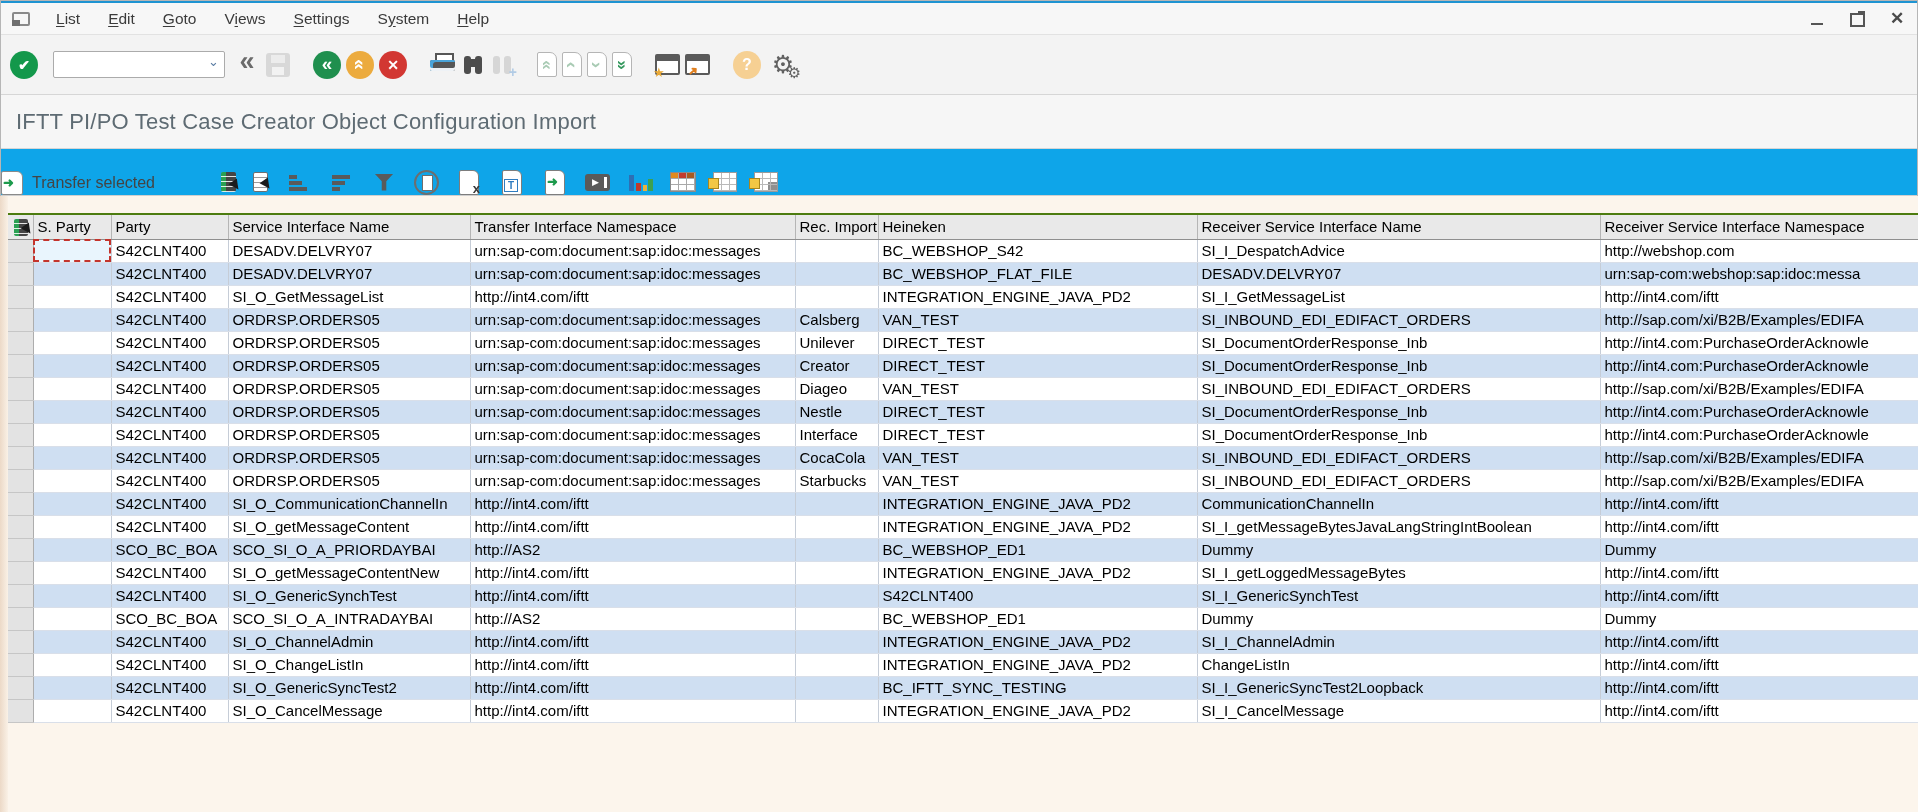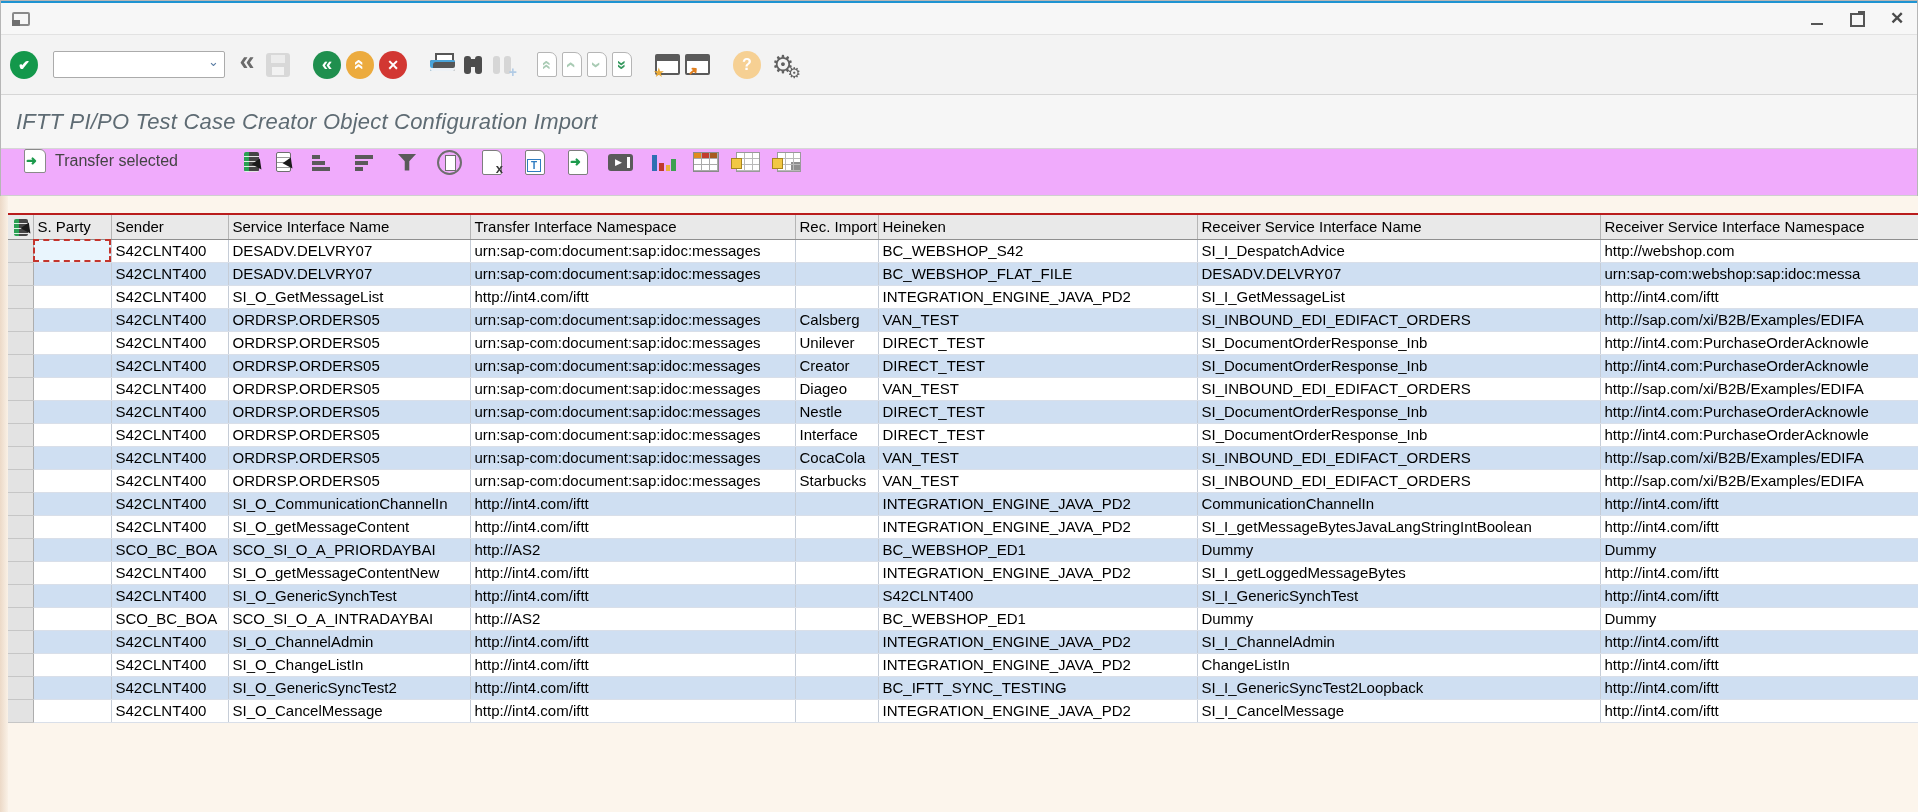--- a/index.html
+++ b/index.html
@@ -64,24 +64,24 @@
   .tbi-new-session::after { content:"★"; position:absolute; left:-4px; bottom:-7px; color:#e9a937; font-size:13px; }
   .tbi-create-shortcut::after { content:"➜"; position:absolute; left:1px; bottom:-5px; color:#e07f1f; font-size:12px; font-weight:700; transform:rotate(-40deg); }
   .tbi-help { background:#f6d093; margin-left:18px; }
   .tbi-help::before { content:"?"; color:#fff; font-weight:700; font-size:16px; }
   .tbi-customize { width:34px; }
   .tbi-customize::before { content:"⚙"; font-size:25px; color:#616161; line-height:1; }
   .tbi-customize::after { content:"⚙"; position:absolute; right:-1px; bottom:-1px; font-size:15px; color:#616161; line-height:1; }
 
   
   .titlebar { height:54px; background:#f6f6f6; border-bottom:1px solid #d6d6d6; display:flex; align-items:center; padding-left:16px; flex:none; }
-  .titlebar h1 { font-size:22px; font-weight:400; color:#5e6b73; letter-spacing:.2px;font-style:italic; }
-
-  
-  .apptoolbar { height:47px; background:#f0abfc; border-bottom:1px solid #cfcfcf; display:flex; align-items:flex-start; padding-left:24px; flex:none; }
+  .titlebar h1 { font-size:22px; font-weight:400; color:#5e6b73; letter-spacing:.2px; }
+
+  
+  .apptoolbar { height:47px; background:#0ea5e9; border-bottom:1px solid #cfcfcf; display:flex; align-items:flex-end; padding-left:1px; flex:none; }
   .transfer-btn { background:none; border:none; display:flex; align-items:center; gap:9px; font:16px "Liberation Sans",sans-serif; color:#444; cursor:default; }
   .app-icons { display:flex; align-items:center; margin-left:66px; gap:17px; }
   .abi { width:26px; height:26px; position:relative; display:inline-flex; align-items:center; justify-content:center; flex:none; }
   .abi-transfer { width:22px; height:24px; }
   .abi-transfer::before { content:""; position:absolute; inset:0; background:#fff; border:1px solid #8a8a8a; border-radius:2px 6px 2px 2px; }
   .abi-transfer::after { content:"➜"; position:absolute; left:2px; top:4px; color:#1c9a4c; font-size:13px; font-weight:700; }
   .abi-select-all-columns,.abi-deselect-all-columns { width:15px; height:20px; border-radius:2px; }
   .abi-select-all-columns { background:repeating-linear-gradient(to bottom,transparent 0 4px,rgba(255,255,255,.85) 4px 5px), linear-gradient(to right,#2aa053 5px,#454545 5px); }
   .abi-deselect-all-columns { border:1px solid #6f6f6f; background:repeating-linear-gradient(to bottom,transparent 0 4px,#9a9a9a 4px 5px),#fff; }
   .abi-select-all-columns::after,.abi-deselect-all-columns::after,.selall-icon::after { content:""; position:absolute; right:-6px; bottom:-3px; border:5px solid transparent; border-top:10px solid #1b1b1b; transform:rotate(-35deg); }
@@ -112,38 +112,47 @@
   .abi-choose-layout::after { content:""; position:absolute; inset:0; background:repeating-linear-gradient(to bottom,transparent 0 5px,#a9a9a9 5px 6px),repeating-linear-gradient(to right,transparent 0 7px,#a9a9a9 7px 8px); }
   .abi-change-layout,.abi-save-layout { width:24px; height:20px; border:1px solid #9a9a9a; background:#fff; }
   .abi-save-layout { background:linear-gradient(#8f8f8f,#8f8f8f) right 0 bottom 0 / 9px 9px no-repeat,#fff; }
   .abi-change-layout::before,.abi-save-layout::before { content:""; position:absolute; inset:0; background:repeating-linear-gradient(to bottom,transparent 0 5px,#b9b9b9 5px 6px),repeating-linear-gradient(to right,transparent 0 7px,#b9b9b9 7px 8px); }
   .abi-change-layout::after,.abi-save-layout::after { content:""; position:absolute; left:-6px; top:5px; width:9px; height:9px; background:#f2c744; border:1px solid #a8861d; }
 
   
   .content { flex:1; background:#fcf5ec; padding:17px 0 0 8px; position:relative; overflow:hidden; }
   .content::before { content:""; position:absolute; left:0; top:0; bottom:0; width:8px; background:linear-gradient(to right,#ecd9c7,#faf1e6); }
   table { border-collapse:collapse; table-layout:fixed; width:1910px; font-size:15px; }
-  thead th { background:#e9e9e9; border-top:2px solid #b91c1c; border-bottom:1px solid #8f8f8f; border-right:1px solid #b5b5b5; text-align:left; font-weight:400; color:#000; padding:0 0 0 4px; height:25px; white-space:nowrap; overflow:hidden; }
+  thead th { background:#e9e9e9; border-top:2px solid #4d7c0f; border-bottom:1px solid #8f8f8f; border-right:1px solid #b5b5b5; text-align:left; font-weight:400; color:#000; padding:0 0 0 4px; height:25px; white-space:nowrap; overflow:hidden; }
   th.sel-h { padding-left:6px; }
   .selall-icon { width:14px; height:17px; background:repeating-linear-gradient(to bottom,transparent 0 4px,rgba(255,255,255,.85) 4px 5px),linear-gradient(to right,#2aa053 5px,#454545 5px); border-radius:2px; position:relative; display:inline-block; vertical-align:middle; }
   tbody tr { height:23px; }
   tbody tr.rw { background:#ffffff; }
   tbody tr.rb { background:#cfdff2; }
   tbody td { padding:0 0 0 4px; line-height:21px; border-right:1px solid #c6cdd7; border-bottom:1px solid #d9dfe9; white-space:nowrap; overflow:hidden; color:#000; }
   td.sel { background:#e3e3e3; border-right:1px solid #adadad; border-bottom:1px solid #c6c6c6; }
   td.selected { background:#e9f5fd; outline:2px dashed #c4342c; outline-offset:-2px; }
 </style>
 </head>
 <body>
 
 <div class="window">
   <div class="top-accent"></div>
 
   <div class="menubar">
     <span class="sysmenu-icon"></span>
+    <nav class="menu-items">
+        <span class="menu-item"><u>L</u>ist</span>
+        <span class="menu-item"><u>E</u>dit</span>
+        <span class="menu-item"><u>G</u>oto</span>
+        <span class="menu-item">V<u>i</u>ews</span>
+        <span class="menu-item"><u>S</u>ettings</span>
+        <span class="menu-item">S<u>y</u>stem</span>
+        <span class="menu-item"><u>H</u>elp</span>
+      </nav>
     <div class="win-controls">
       <span class="wc wc-minimize"></span>
       <span class="wc wc-maximize"></span>
       <span class="wc wc-close">✕</span>
     </div>
   </div>
 
   <div class="toolbar">
     <span class="tbi tbi-enter"></span>
     <div class="command-field">
@@ -207,21 +216,21 @@
           <col style="width: 325px;">
           <col style="width: 83px;">
           <col style="width: 319px;">
           <col style="width: 403px;">
           <col style="width: 318px;">
         </colgroup>
         <thead>
           <tr>
             <th class="sel-h"><span class="selall-icon"></span></th>
             <th>S. Party</th>
-            <th>Sender</th>
+            <th>Party</th>
             <th>Service Interface Name</th>
             <th>Transfer Interface Namespace</th>
             <th>Rec. Import</th>
             <th>Heineken</th>
             <th>Receiver  Service Interface Name</th>
             <th>Receiver Service Interface Namespace</th>
           </tr>
         </thead>
         <tbody>
           <tr class="rw">

